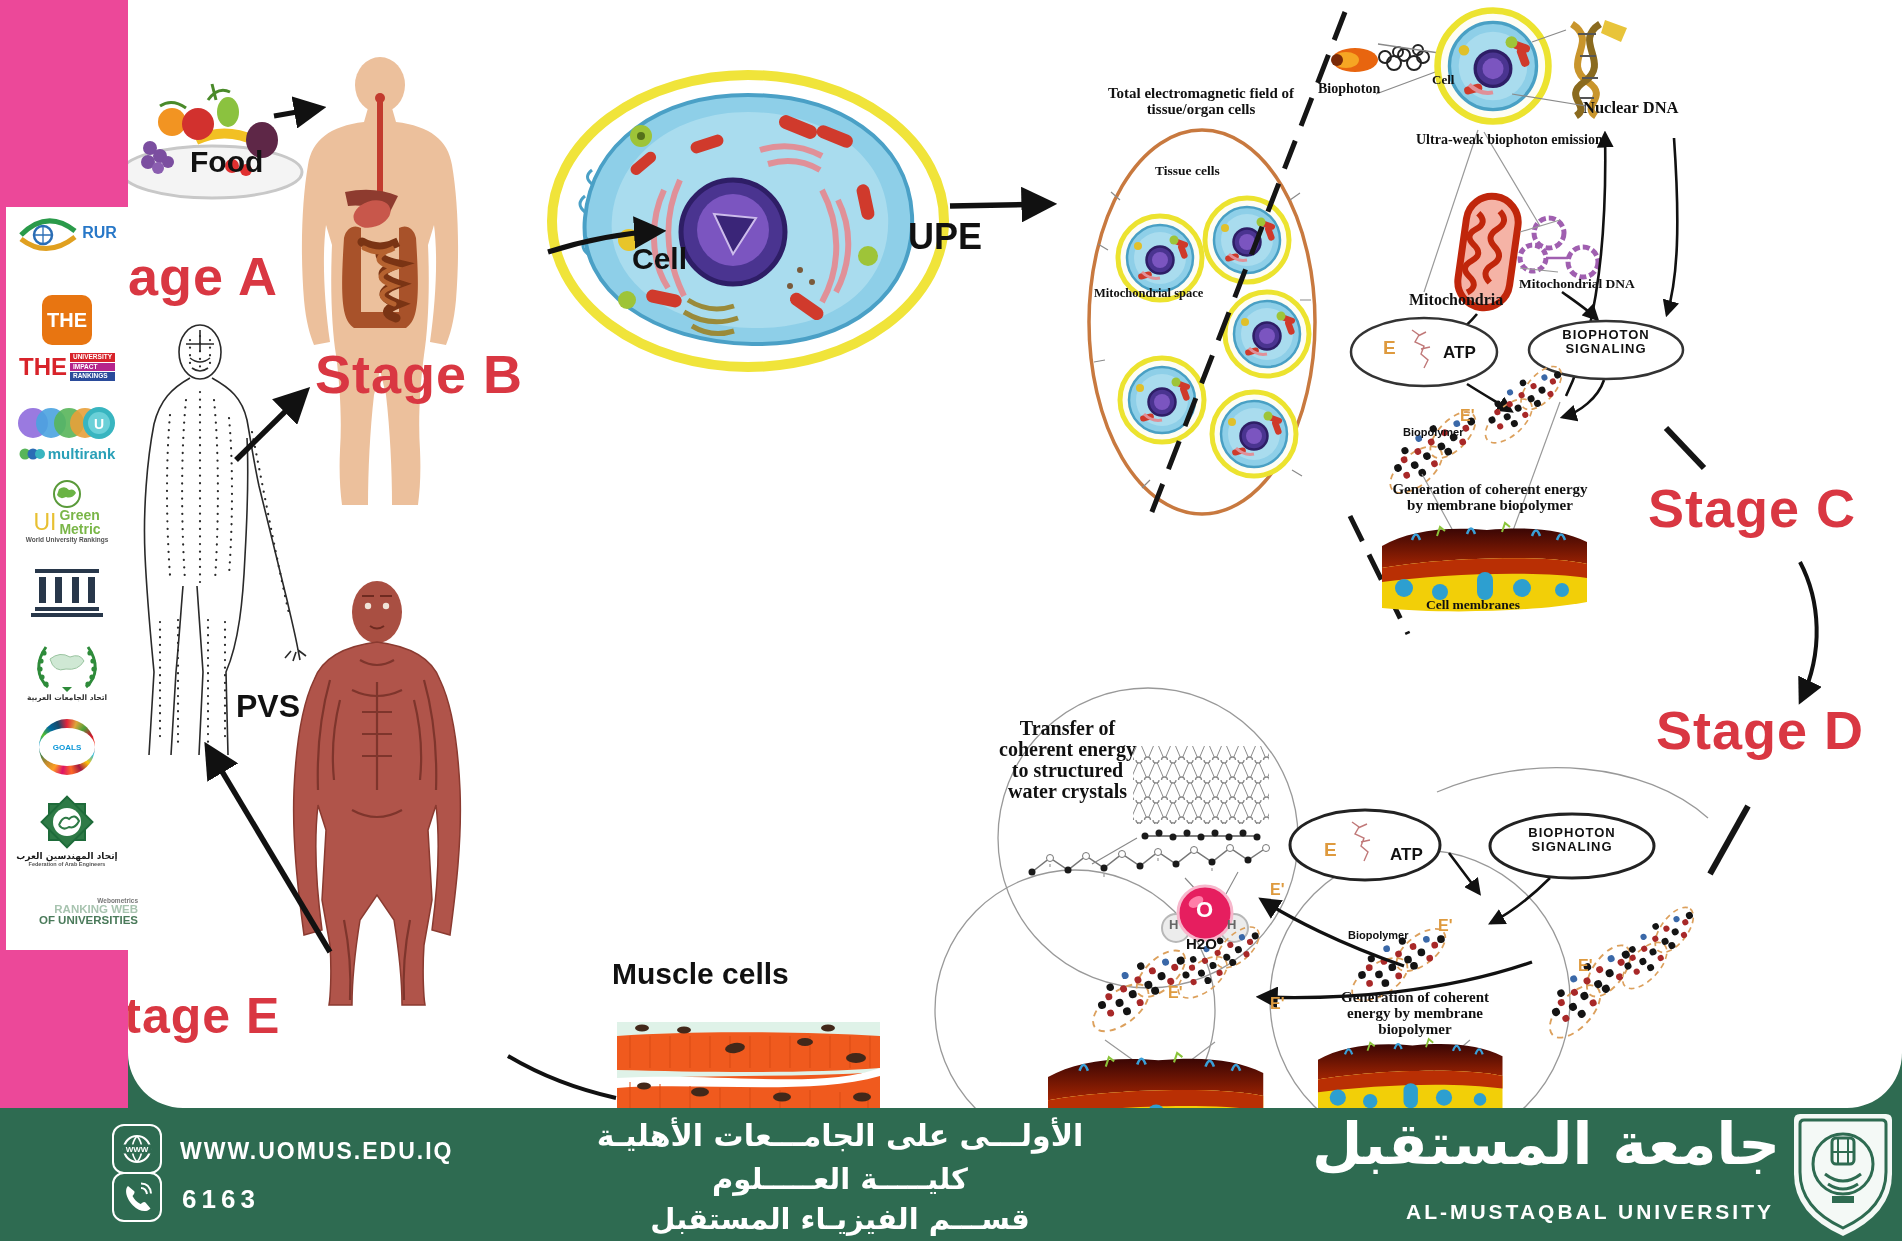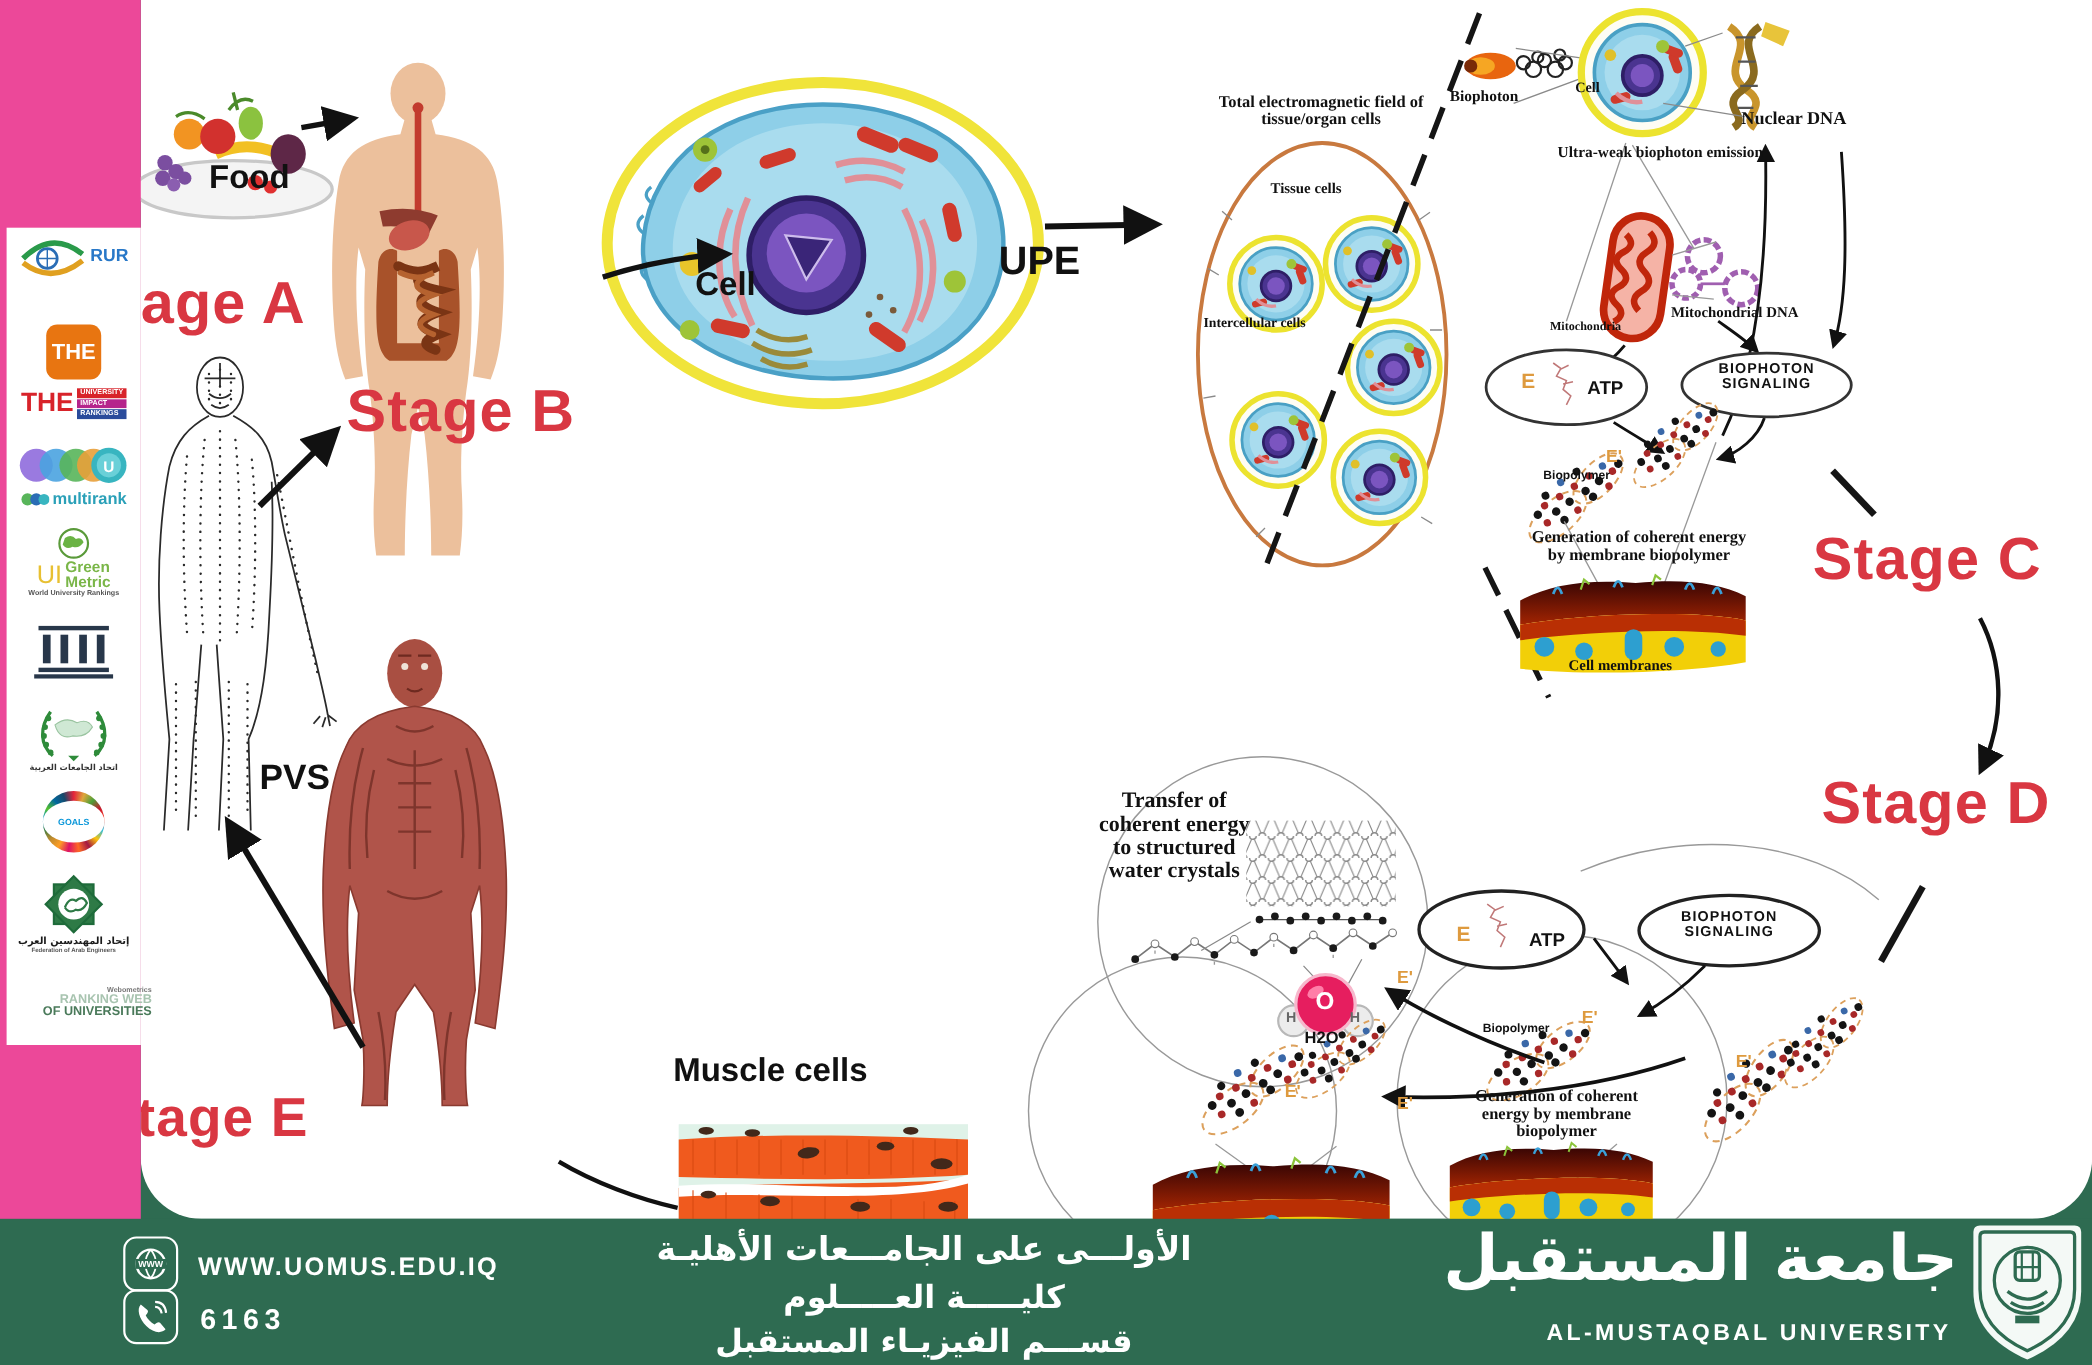--- a/index.html
+++ b/index.html
@@ -385,27 +385,27 @@
   <div class="lbl stage" style="left:90px;top:990px;font-size:50px;">Stage E</div>
 
   <div class="lbl" style="left:190px;top:146px;font-size:30px;">Food</div>
   <div class="lbl" style="left:632px;top:243px;font-size:30px;">Cell</div>
   <div class="lbl" style="left:908px;top:218px;font-size:36px;">UPE</div>
   <div class="lbl" style="left:236px;top:690px;font-size:32px;">PVS</div>
   <div class="lbl" style="left:612px;top:958px;font-size:30px;">Muscle cells</div>
 
   <div class="lbl serif wrap" style="left:1103px;top:86px;width:196px;font-size:15px;">Total electromagnetic field of tissue/organ cells</div>
   <div class="lbl serif" style="left:1155px;top:164px;font-size:13.5px;">Tissue cells</div>
-  <div class="lbl serif" style="left:1094px;top:287px;font-size:12.5px;">Intercellular cells</div>
+  <div class="lbl serif" style="left:1094px;top:287px;font-size:12.5px;">Mitochondrial space</div>
 
   <div class="lbl serif" style="left:1318px;top:82px;font-size:14px;">Biophoton</div>
   <div class="lbl serif" style="left:1432px;top:73px;font-size:13px;">Cell</div>
   <div class="lbl serif" style="left:1583px;top:99px;font-size:16.5px;">Nuclear DNA</div>
   <div class="lbl serif" style="left:1416px;top:133px;font-size:14px;">Ultra-weak biophoton emission</div>
-  <div class="lbl serif" style="left:1409px;top:292px;font-size:11px;">Mitochondria</div>
+  <div class="lbl serif" style="left:1409px;top:292px;font-size:16px;">Mitochondria</div>
   <div class="lbl serif" style="left:1519px;top:277px;font-size:13.5px;">Mitochondrial DNA</div>
 
   <div class="lbl orange" style="left:1383px;top:338px;font-size:19px;">E</div>
   <div class="lbl" style="left:1443px;top:344px;font-size:17px;">ATP</div>
   <div class="lbl wrap" style="left:1540px;top:328px;width:132px;font-size:13px;letter-spacing:1px;">BIOPHOTON SIGNALING</div>
   <div class="lbl orange" style="left:1460px;top:408px;font-size:16px;">E'</div>
   <div class="lbl" style="left:1403px;top:427px;font-size:11px;">Biopolymer</div>
   <div class="lbl serif wrap" style="left:1385px;top:482px;width:210px;font-size:15px;">Generation of coherent energy by membrane biopolymer</div>
   <div class="lbl serif" style="left:1426px;top:598px;font-size:13.5px;">Cell membranes</div>
 

